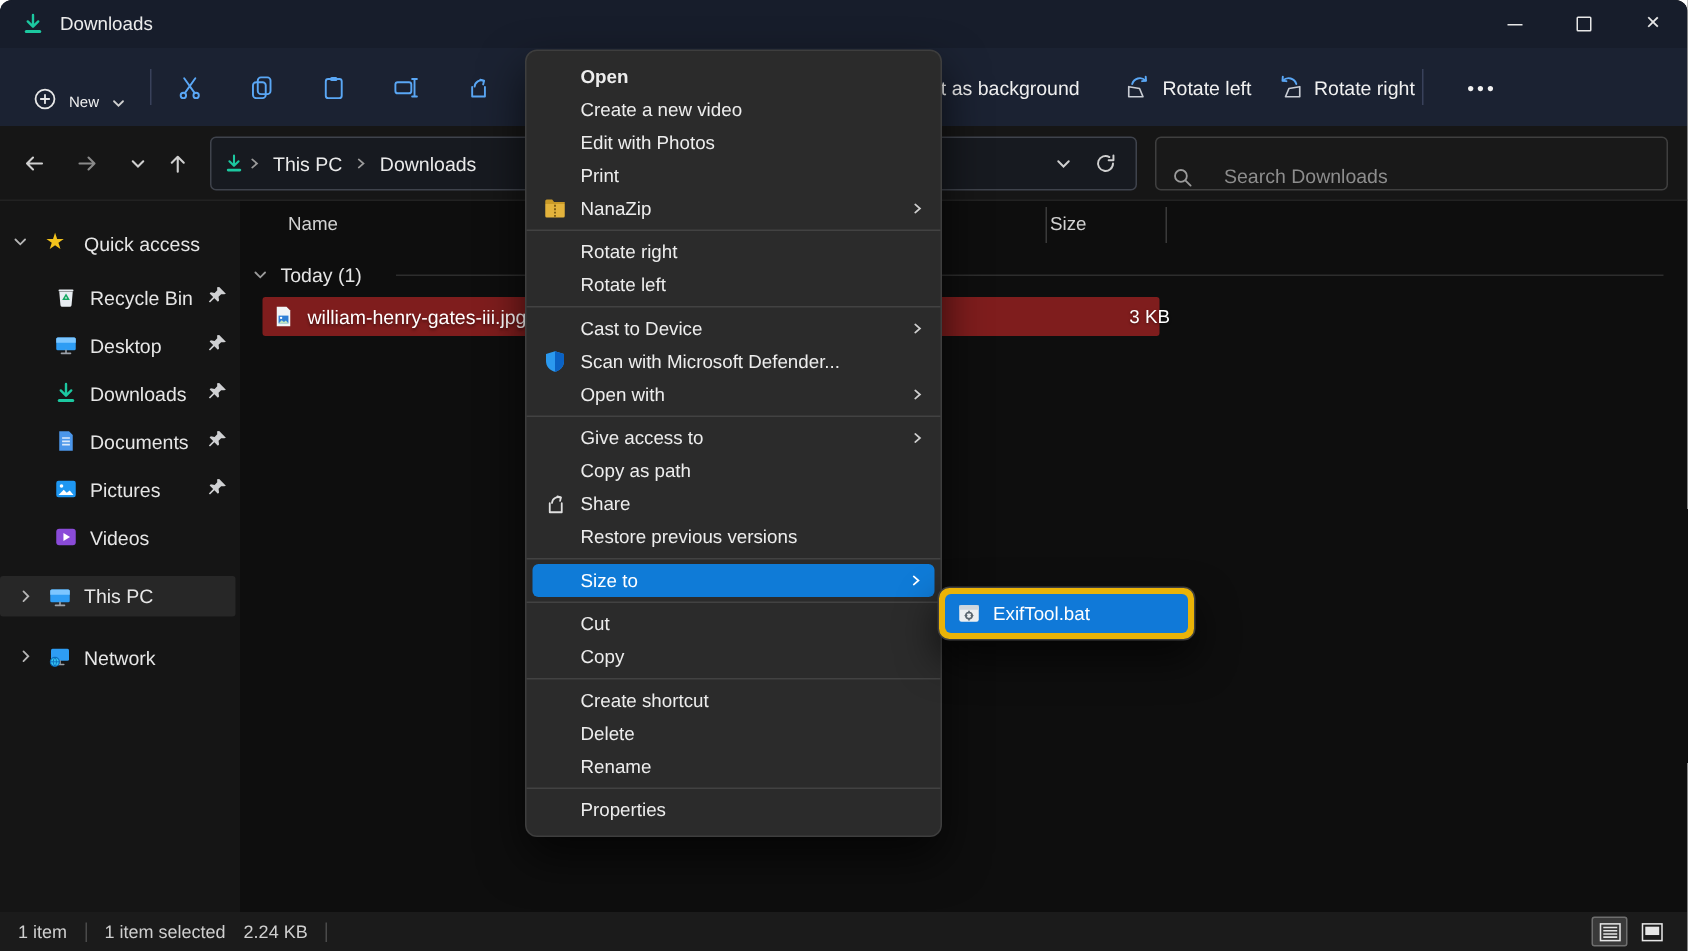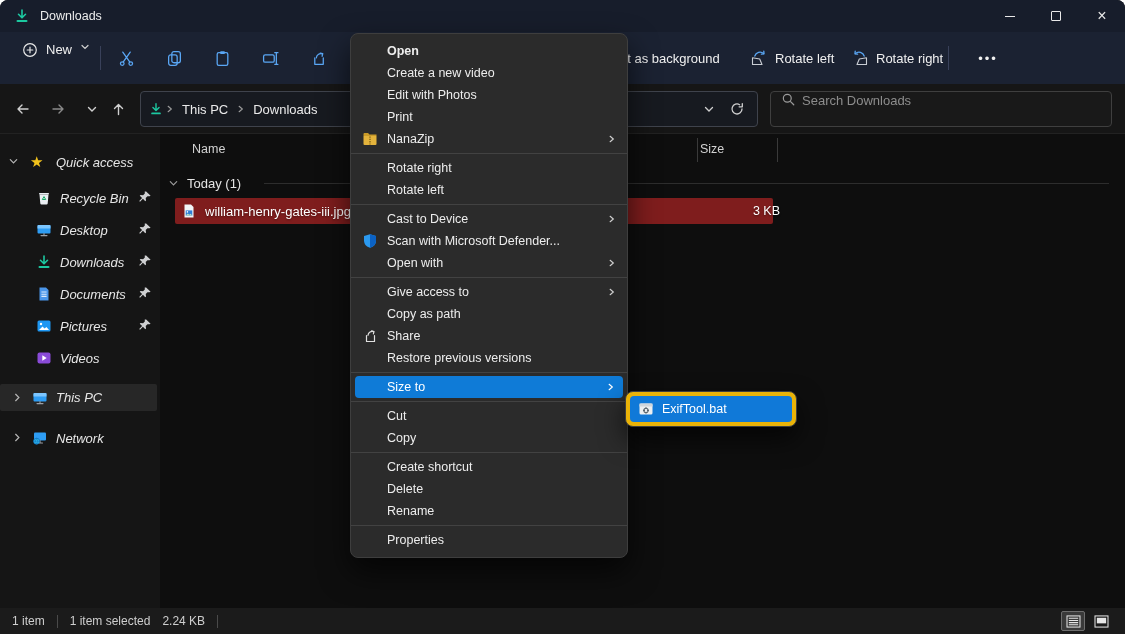--- a/index.html
+++ b/index.html
@@ -14,52 +14,52 @@
   .title-icon{margin-right:10px;}
   .title-text{font-size:12.5px;color:#ececec;}
   .win-controls{position:absolute;right:0;top:0;height:32px;display:flex;}
   .wc{width:46px;height:32px;display:flex;align-items:center;justify-content:center;color:#e8e8e8;}
   .wc-min i{display:block;width:10px;height:1px;background:#e8e8e8;}
   .wc-max i{display:block;width:10px;height:10px;border:1px solid #e8e8e8;border-radius:1px;}
   .wc-close{font-size:16px;line-height:1;}
 
   
   .toolbar{position:absolute;left:0;top:32px;width:100%;height:52px;background:#1b2232;}
-  .new-btn{position:absolute;left:12px;top:10px;height:32px;display:flex;align-items:flex-start;gap:8px;
-           padding:0 10px;border-radius:4px;font-size:13px;color:#f0f0f0;}
+  .new-btn{position:absolute;left:12px;top:10px;height:32px;display:flex;align-items:flex-end;gap:8px;
+           padding:0 10px;border-radius:4px;font-size:10px;color:#f0f0f0;}
   .tb-sep{position:absolute;top:14px;width:1px;height:24px;background:#39415a;}
   .tb-ico{position:absolute;top:10px;width:40px;height:32px;display:flex;align-items:center;
           justify-content:center;border-radius:4px;color:#5aa7f5;}
   .tb-label-btn{position:absolute;top:10px;height:32px;display:flex;align-items:center;gap:7px;
                 font-size:13px;color:#f0f0f0;border-radius:4px;padding:0 8px;}
   .more-btn{position:absolute;top:10px;height:32px;display:flex;align-items:center;justify-content:center;
             width:40px;color:#f0f0f0;font-size:13px;letter-spacing:2px;border-radius:4px;}
 
   
   .addressbar{position:absolute;left:0;top:84px;width:100%;height:50px;background:#161616;
               border-bottom:1px solid #222;}
   .nav-btn{position:absolute;top:13px;width:28px;height:24px;display:flex;align-items:center;
            justify-content:center;color:#d0d0d0;border-radius:4px;}
   .nav-btn.disabled{color:#8a8a8a;}
   .addr-box{position:absolute;left:140px;top:7px;width:618px;height:36px;border:1px solid #3f434c;
             border-radius:4px;background:#171a20;display:flex;align-items:center;padding:0 8px;}
   .crumb{font-size:13px;color:#eaeaea;padding:0 6px;}
   .crumb-sep{color:#9a9a9a;display:flex;align-items:center;padding:0 2px;}
   .addr-right{margin-left:auto;display:flex;align-items:center;gap:14px;padding-right:4px;color:#cfcfcf;}
   .search-box{position:absolute;left:770px;top:7px;width:342px;height:36px;border:1px solid #3f3f3f;
-              border-radius:4px;background:#191919;display:flex;align-items:flex-start;padding:0 10px;gap:4px;}
+              border-radius:4px;background:#191919;display:flex;align-items:flex-end;padding:0 10px;gap:18px;}
   .search-box input{flex:1;background:transparent;border:none;outline:none;color:#e0e0e0;font-size:13px;}
   .search-box input::placeholder{color:#8d8d8d;}
 
   
   .main{position:absolute;left:0;top:134px;width:100%;height:474px;background:#0e0e0e;}
   .sidebar{position:absolute;left:0;top:0;width:160px;height:100%;background:#151515;}
   .side-item{position:absolute;left:0;width:160px;height:28px;display:flex;align-items:center;font-size:13px;color:#e6e6e6;}
   .side-item .tw{position:absolute;}
-  .si-label{position:absolute;font-style:italic;}
+  .si-label{position:absolute;}
   .si-pin{position:absolute;left:138px;top:6px;}
   .side-sel{background:#272727;width:157px;border-radius:2px;}
 
   .filearea{position:absolute;left:160px;top:0;width:965px;height:100%;}
   .col-header{position:absolute;top:8px;font-size:12.5px;color:#d2d2d2;}
   .col-div{position:absolute;top:4px;width:1px;height:24px;background:#3a3a3a;}
   .group-row{position:absolute;left:0px;top:38px;height:22px;display:flex;align-items:center;color:#e4e4e4;font-size:13px;}
   .group-line{position:absolute;left:104px;top:49px;width:845px;height:1px;background:#2d2d2d;}
   .file-row{position:absolute;left:15px;top:64px;width:598px;height:26px;background:#7f1d1d;
             border-radius:2px;display:flex;align-items:center;}

